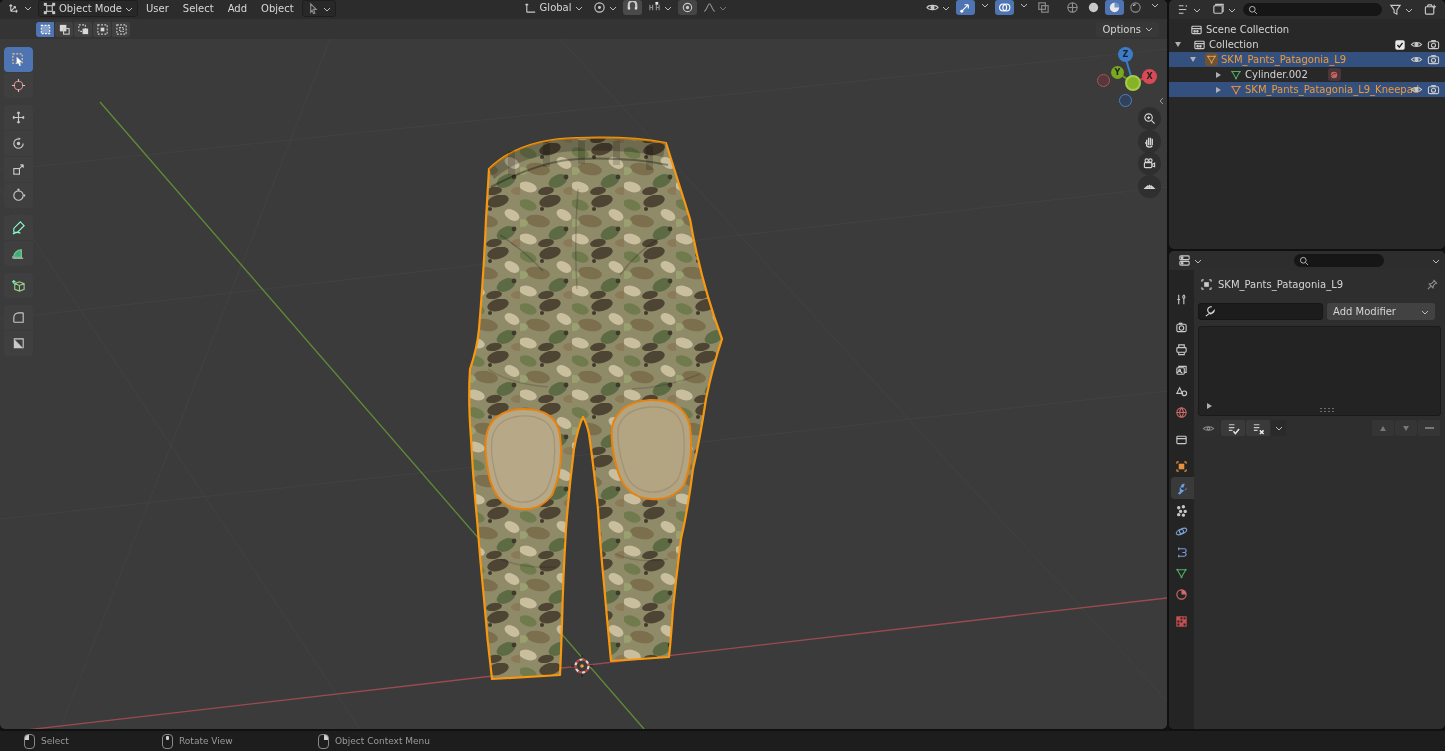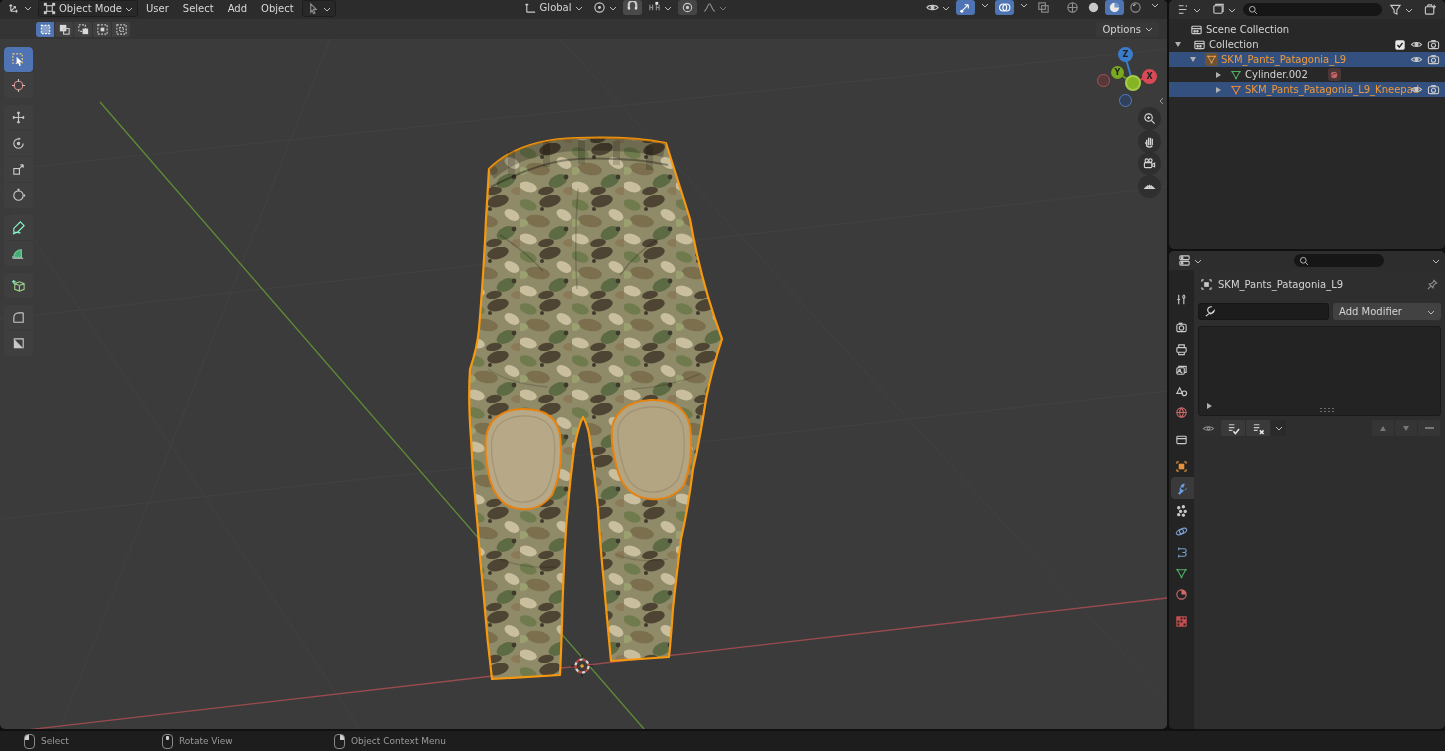--- a/index.html
+++ b/index.html
@@ -65,21 +65,21 @@
   .tri.right{border-top:3.5px solid transparent;border-bottom:3.5px solid transparent;border-left:5px solid #b0b0b0;}
   .badge{width:13px;height:13px;border-radius:3px;display:flex;align-items:center;justify-content:center;}
   
   .props{left:1169px;top:251px;width:276px;height:478px;background:#2e2e2e;}
   .pr-header{height:19px;background:#2d2d2d;display:flex;align-items:center;padding:0 5px;gap:4px;}
   .tabstrip{position:absolute;left:0;top:19px;width:25px;height:459px;background:#242424;}
   .tab{position:absolute;left:0;width:25px;height:22px;display:flex;align-items:center;justify-content:center;}
   .tab.active{background:#3a3a3a;border-radius:4px 0 0 4px;left:2px;width:23px;}
   .pr-main{position:absolute;left:25px;top:19px;width:251px;height:459px;}
   .crumb{display:flex;align-items:center;gap:5px;padding:8px 6px 4px 6px;}
-  .modrow{display:flex;align-items:center;gap:4px;padding:8px 4px 4px 4px;}
+  .modrow{display:flex;align-items:center;gap:4px;padding:8px 10px 4px 4px;}
   .field{display:flex;align-items:center;background:#1c1c1c;border:1px solid #161616;border-radius:3px;
          height:15px;flex:1;padding:0 4px;}
   .addmod{display:flex;align-items:center;justify-content:space-between;background:#424242;border-radius:3px;
           height:17px;width:96px;padding:0 6px;flex:0 0 auto;}
   .stackbox{margin:2px 4px 0 4px;height:88px;background:#232323;border:1px solid #1a1a1a;border-radius:3px;position:relative;}
   .gripdots{position:absolute;left:120px;bottom:3px;width:16px;height:5px;
             background-image:radial-gradient(#6a6a6a 35%,transparent 40%);background-size:4px 3px;}
   .ctlrow{display:flex;align-items:center;margin:4px 4px 0 2px;}
   .cbtn{width:24px;height:16px;background:#3a3a3a;display:flex;align-items:center;justify-content:center;margin-right:1px;border-radius:2px;}
   .cbtn.darkb{background:#2a2a2a;width:15px;}
@@ -874,21 +874,21 @@
           <i></i>
         </span>
       <span>Select</span>
     </span>
     <span class="hint" style="left:162px">
       <span class="mouse m-mid">
           <i></i>
         </span>
       <span>Rotate View</span>
     </span>
-    <span class="hint" style="left:334px">
+    <span class="hint" style="left:318px">
       <span class="mouse m-right">
           <i></i>
         </span>
       <span>Object Context Menu</span>
     </span>
   </div>
 
 </div>
 
 </body></html>

